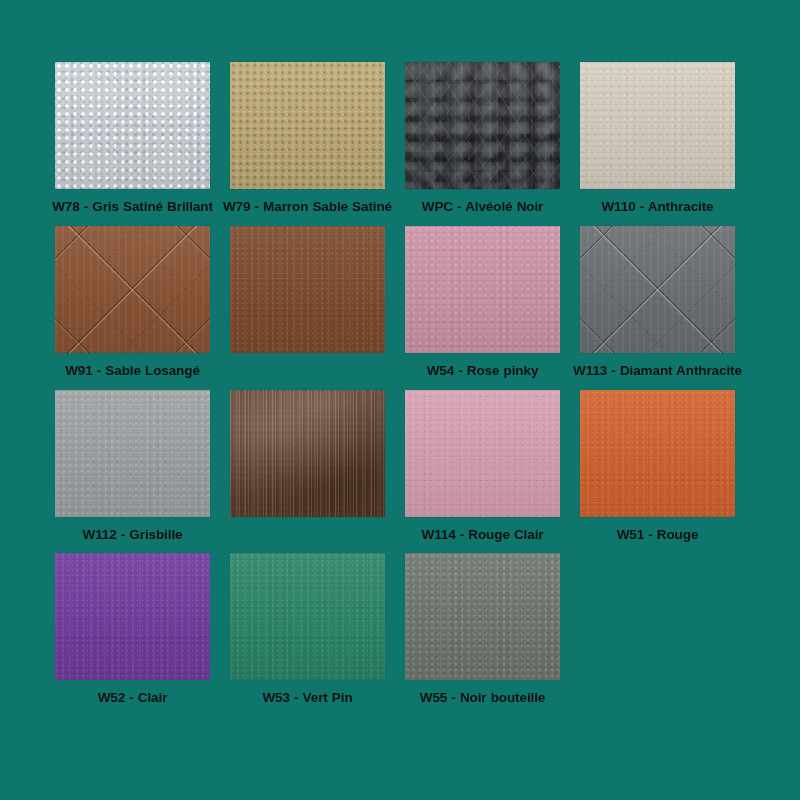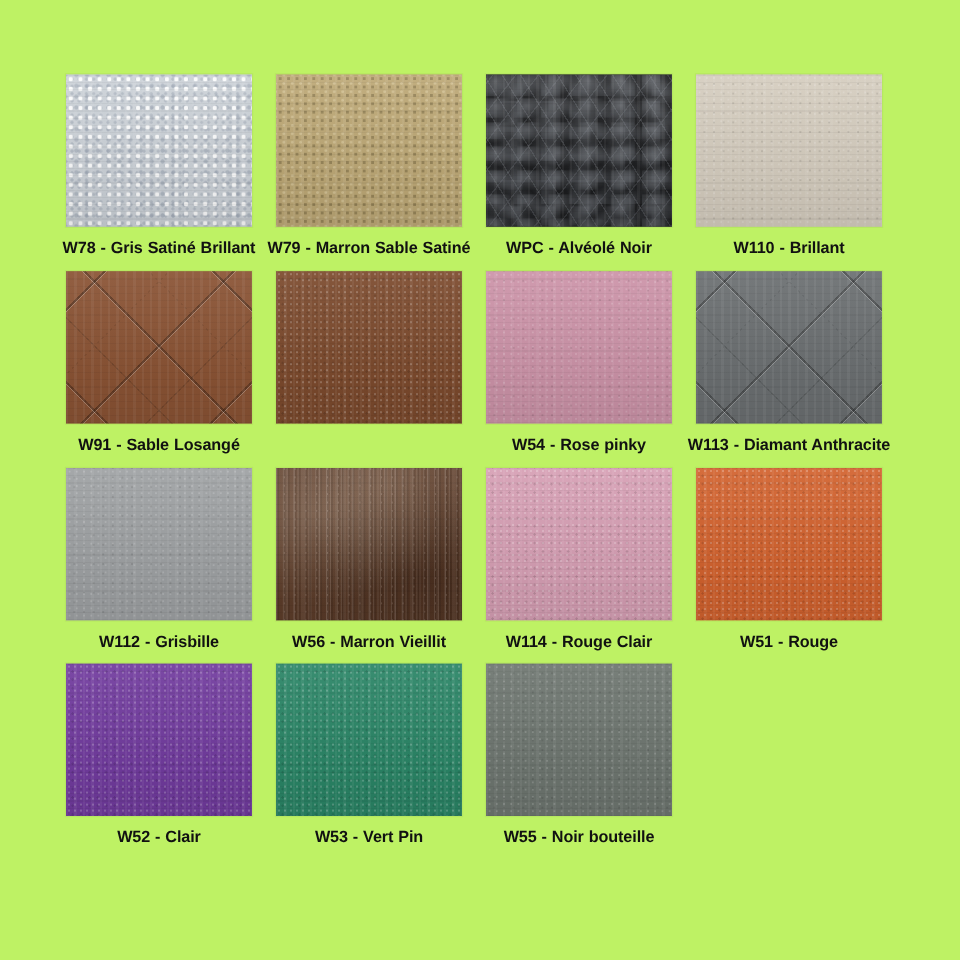--- a/index.html
+++ b/index.html
@@ -14,21 +14,21 @@
     font-family: "Liberation Sans", sans-serif;
     -webkit-font-smoothing: antialiased;
     overflow: hidden;
   }
 
   .swatch-board {
     box-sizing: border-box;
     width: 800px;
     height: 800px;
     padding: 62px 60px 0 55px;
-    background: #bef264;
+    background: #0f766e;
   }
 
   .swatch-grid {
     display: grid;
     grid-template-columns: repeat(4, 155px);
     column-gap: 20px;
     row-gap: 0px;
     align-content: start;
   }
 
@@ -218,21 +218,21 @@
           <div class="vignette"></div>
         </div>
         <div class="swatch-label">WPC - Alvéolé Noir</div>
       </div>
       <div class="swatch-cell">
         <div class="swatch-chip tex-soft" style="background-color: rgb(213, 205, 191);">
           <div class="grain"></div>
           <div class="streaks"></div>
           <div class="vignette"></div>
         </div>
-        <div class="swatch-label">W110 - Brillant</div>
+        <div class="swatch-label">W110 - Anthracite</div>
       </div>
       <div class="swatch-cell">
         <div class="swatch-chip tex-diamond" style="background-color: rgb(138, 83, 52);">
           <div class="grain"></div>
           <div class="grain2"></div>
           <div class="grain3"></div>
           <div class="streaks"></div>
           <div class="vignette"></div>
         </div>
         <div class="swatch-label">W91 - Sable Losangé</div>
@@ -269,21 +269,20 @@
           <div class="vignette"></div>
         </div>
         <div class="swatch-label">W112 - Grisbille</div>
       </div>
       <div class="swatch-cell">
         <div class="swatch-chip tex-vieilli" style="background-color: rgb(93, 61, 42);">
           <div class="grain"></div>
           <div class="streaks"></div>
           <div class="vignette"></div>
         </div>
-        <div class="swatch-label">W56 - Marron Vieillit</div>
       </div>
       <div class="swatch-cell">
         <div class="swatch-chip tex-pebble" style="background-color: rgb(214, 159, 180);">
           <div class="grain"></div>
           <div class="streaks"></div>
           <div class="vignette"></div>
         </div>
         <div class="swatch-label">W114 - Rouge Clair</div>
       </div>
       <div class="swatch-cell">

